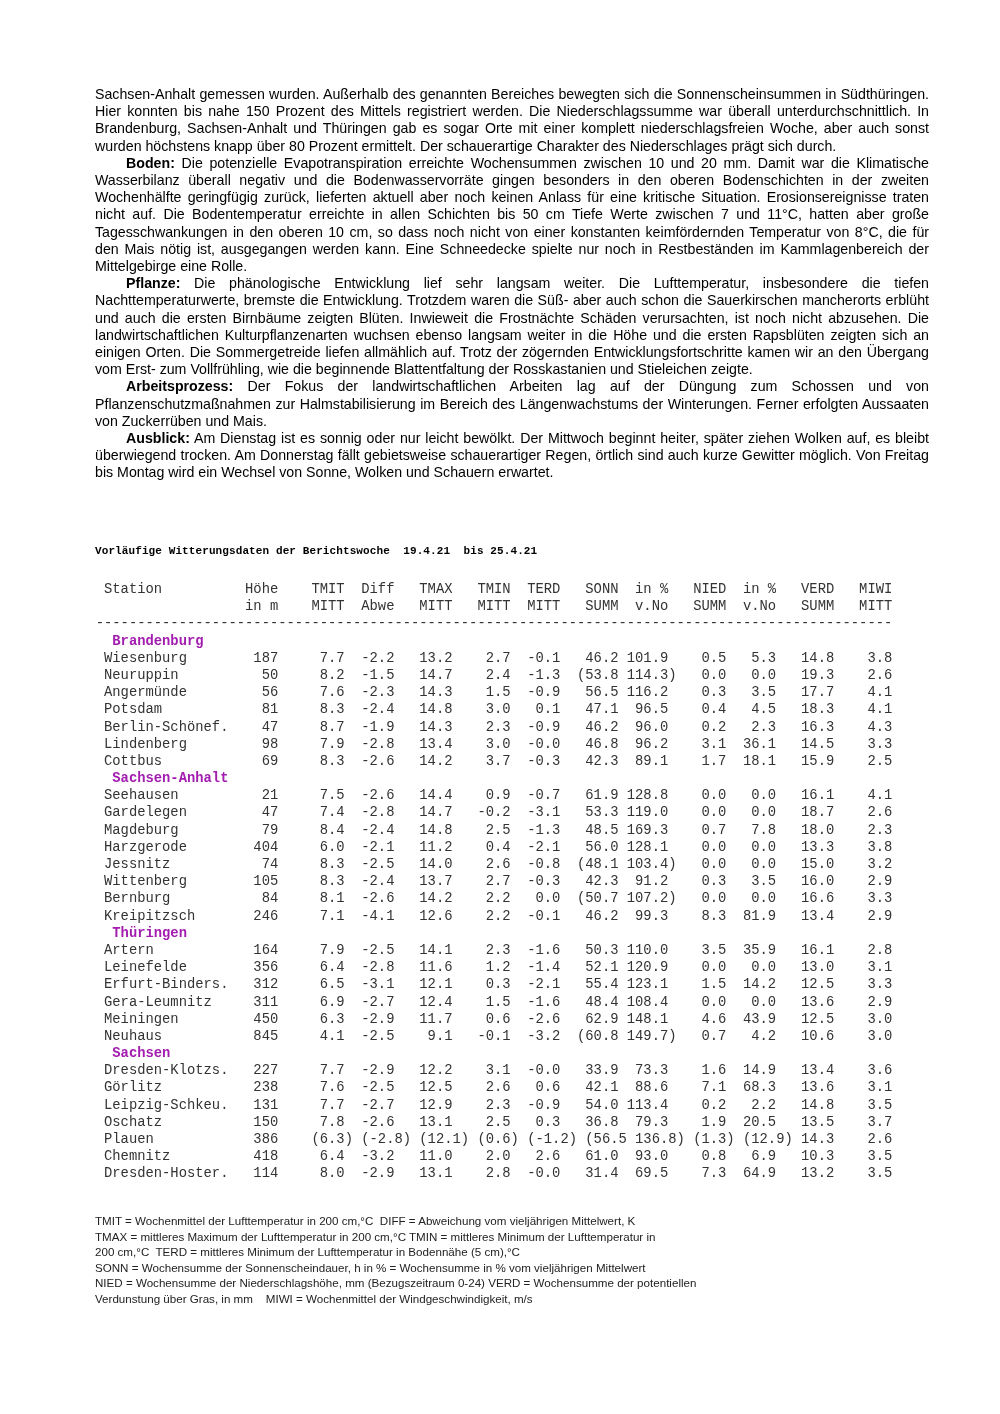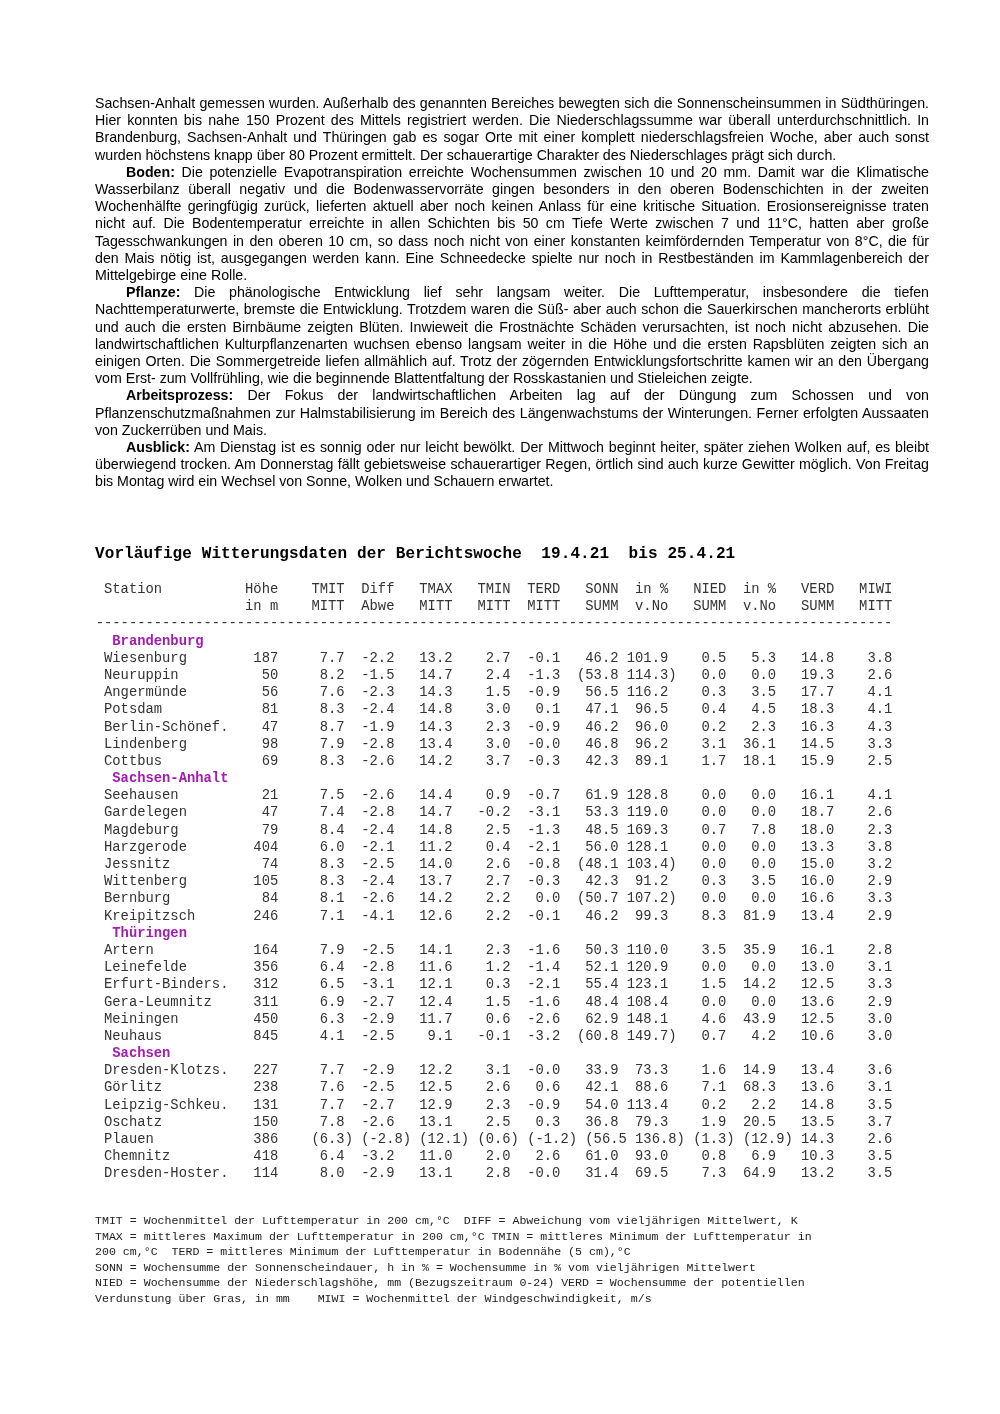--- a/index.html
+++ b/index.html
@@ -1,38 +1,38 @@
 <!DOCTYPE html>
 <html><head>
 <meta charset="utf-8">
 <style>
   html, body { margin: 0; padding: 0; background: #ffffff; }
   body { width: 1000px; height: 1414px; position: relative; overflow: hidden; color: #000; }
   .prose {
-    position: absolute; left: 95px; top: 95px; width: 834px;
+    position: absolute; left: 95px; top: 86px; width: 834px;
     font-family: "Liberation Sans", sans-serif; font-size: 14.2px; line-height: 17.2px;
     text-align: justify;
   }
   .prose p { margin: 0; }
   .prose .lead { font-weight: bold; margin-left: 31px; }
   .table-title {
     position: absolute; left: 95px; top: 545px;
-    font-family: "Liberation Mono", monospace; font-weight: bold; font-size: 16px;
+    font-family: "Liberation Mono", monospace; font-weight: bold; font-size: 11px;
     white-space: pre; letter-spacing: 0.1px;
   }
   .table {
     position: absolute; left: 95.7px; top: 581px;
     font-family: Liberation Mono, monospace; font-size: 13.83px; line-height: 17.2px;
     color: #333;
   }
   .table .line { white-space: pre; height: 17.2px; }
   .table .region { font-weight: bold; color: #a21caf; }
   .footnotes {
     position: absolute; left: 95px; top: 1213px; width: 850px;
-    font-family: Liberation Mono, monospace; font-size: 11.6px; line-height: 15.6px;
+    font-family: Liberation Sans, sans-serif; font-size: 11.6px; line-height: 15.6px;
     color: #222; white-space: pre;
   }
 </style>
 </head>
 <body>
 
 <div class="prose">
   <p>Sachsen-Anhalt gemessen wurden. Außerhalb des genannten Bereiches bewegten sich die Sonnenscheinsummen in Südthüringen. Hier konnten bis nahe 150 Prozent des Mittels registriert werden. Die Niederschlagssumme war überall unterdurchschnittlich. In Brandenburg, Sachsen-Anhalt und Thüringen gab es sogar Orte mit einer komplett niederschlagsfreien Woche, aber auch sonst wurden höchstens knapp über 80 Prozent ermittelt. Der schauerartige Charakter des Niederschlages prägt sich durch.</p>
   <p><span class="lead">Boden:</span><span> Die potenzielle Evapotranspiration erreichte Wochensummen zwischen 10 und 20 mm. Damit war die Klimatische Wasserbilanz überall negativ und die Bodenwasservorräte gingen besonders in den oberen Bodenschichten in der zweiten Wochenhälfte geringfügig zurück, lieferten aktuell aber noch keinen Anlass für eine kritische Situation. Erosionsereignisse traten nicht auf. Die Bodentemperatur erreichte in allen Schichten bis 50 cm Tiefe Werte zwischen 7 und 11°C, hatten aber große Tagesschwankungen in den oberen 10 cm, so dass noch nicht von einer konstanten keimfördernden Temperatur von 8°C, die für den Mais nötig ist, ausgegangen werden kann. Eine Schneedecke spielte nur noch in Restbeständen im Kammlagenbereich der Mittelgebirge eine Rolle.</span></p>
   <p><span class="lead">Pflanze:</span><span> Die phänologische Entwicklung lief sehr langsam weiter. Die Lufttemperatur, insbesondere die tiefen Nachttemperaturwerte, bremste die Entwicklung. Trotzdem waren die Süß- aber auch schon die Sauerkirschen mancherorts erblüht und auch die ersten Birnbäume zeigten Blüten. Inwieweit die Frostnächte Schäden verursachten, ist noch nicht abzusehen. Die landwirtschaftlichen Kulturpflanzenarten wuchsen ebenso langsam weiter in die Höhe und die ersten Rapsblüten zeigten sich an einigen Orten. Die Sommergetreide liefen allmählich auf. Trotz der zögernden Entwicklungsfortschritte kamen wir an den Übergang vom Erst- zum Vollfrühling, wie die beginnende Blattentfaltung der Rosskastanien und Stieleichen zeigte.</span></p>

